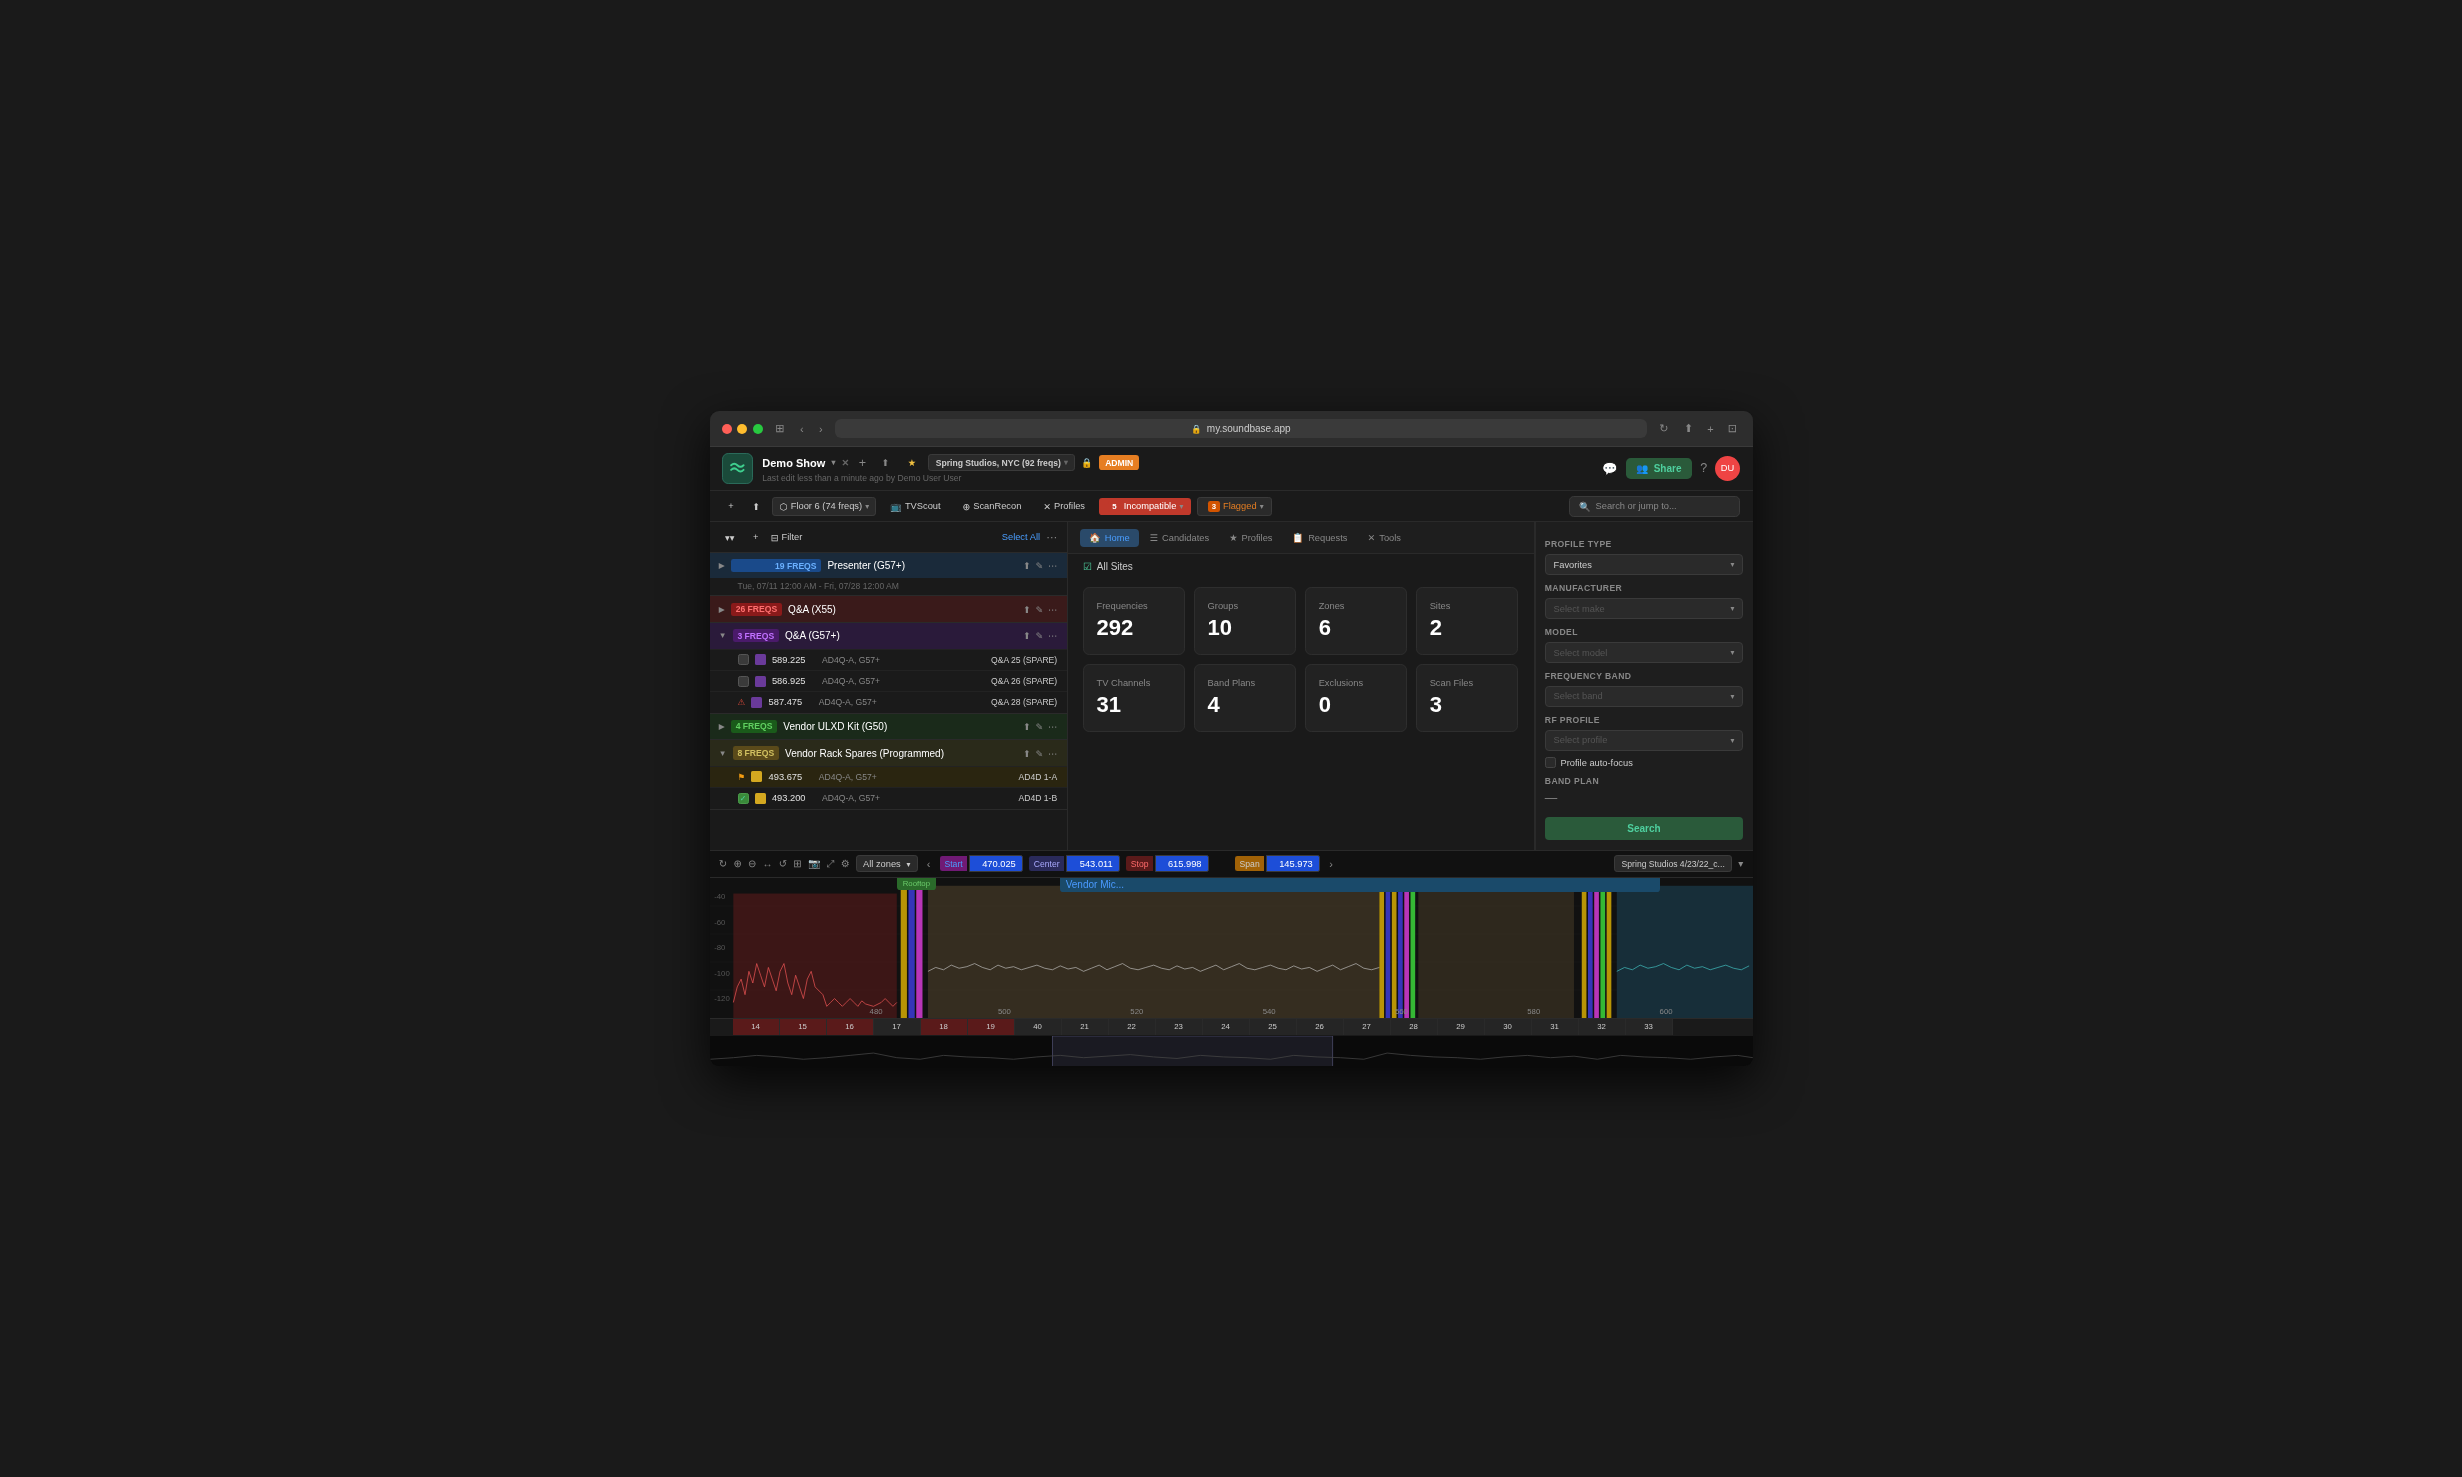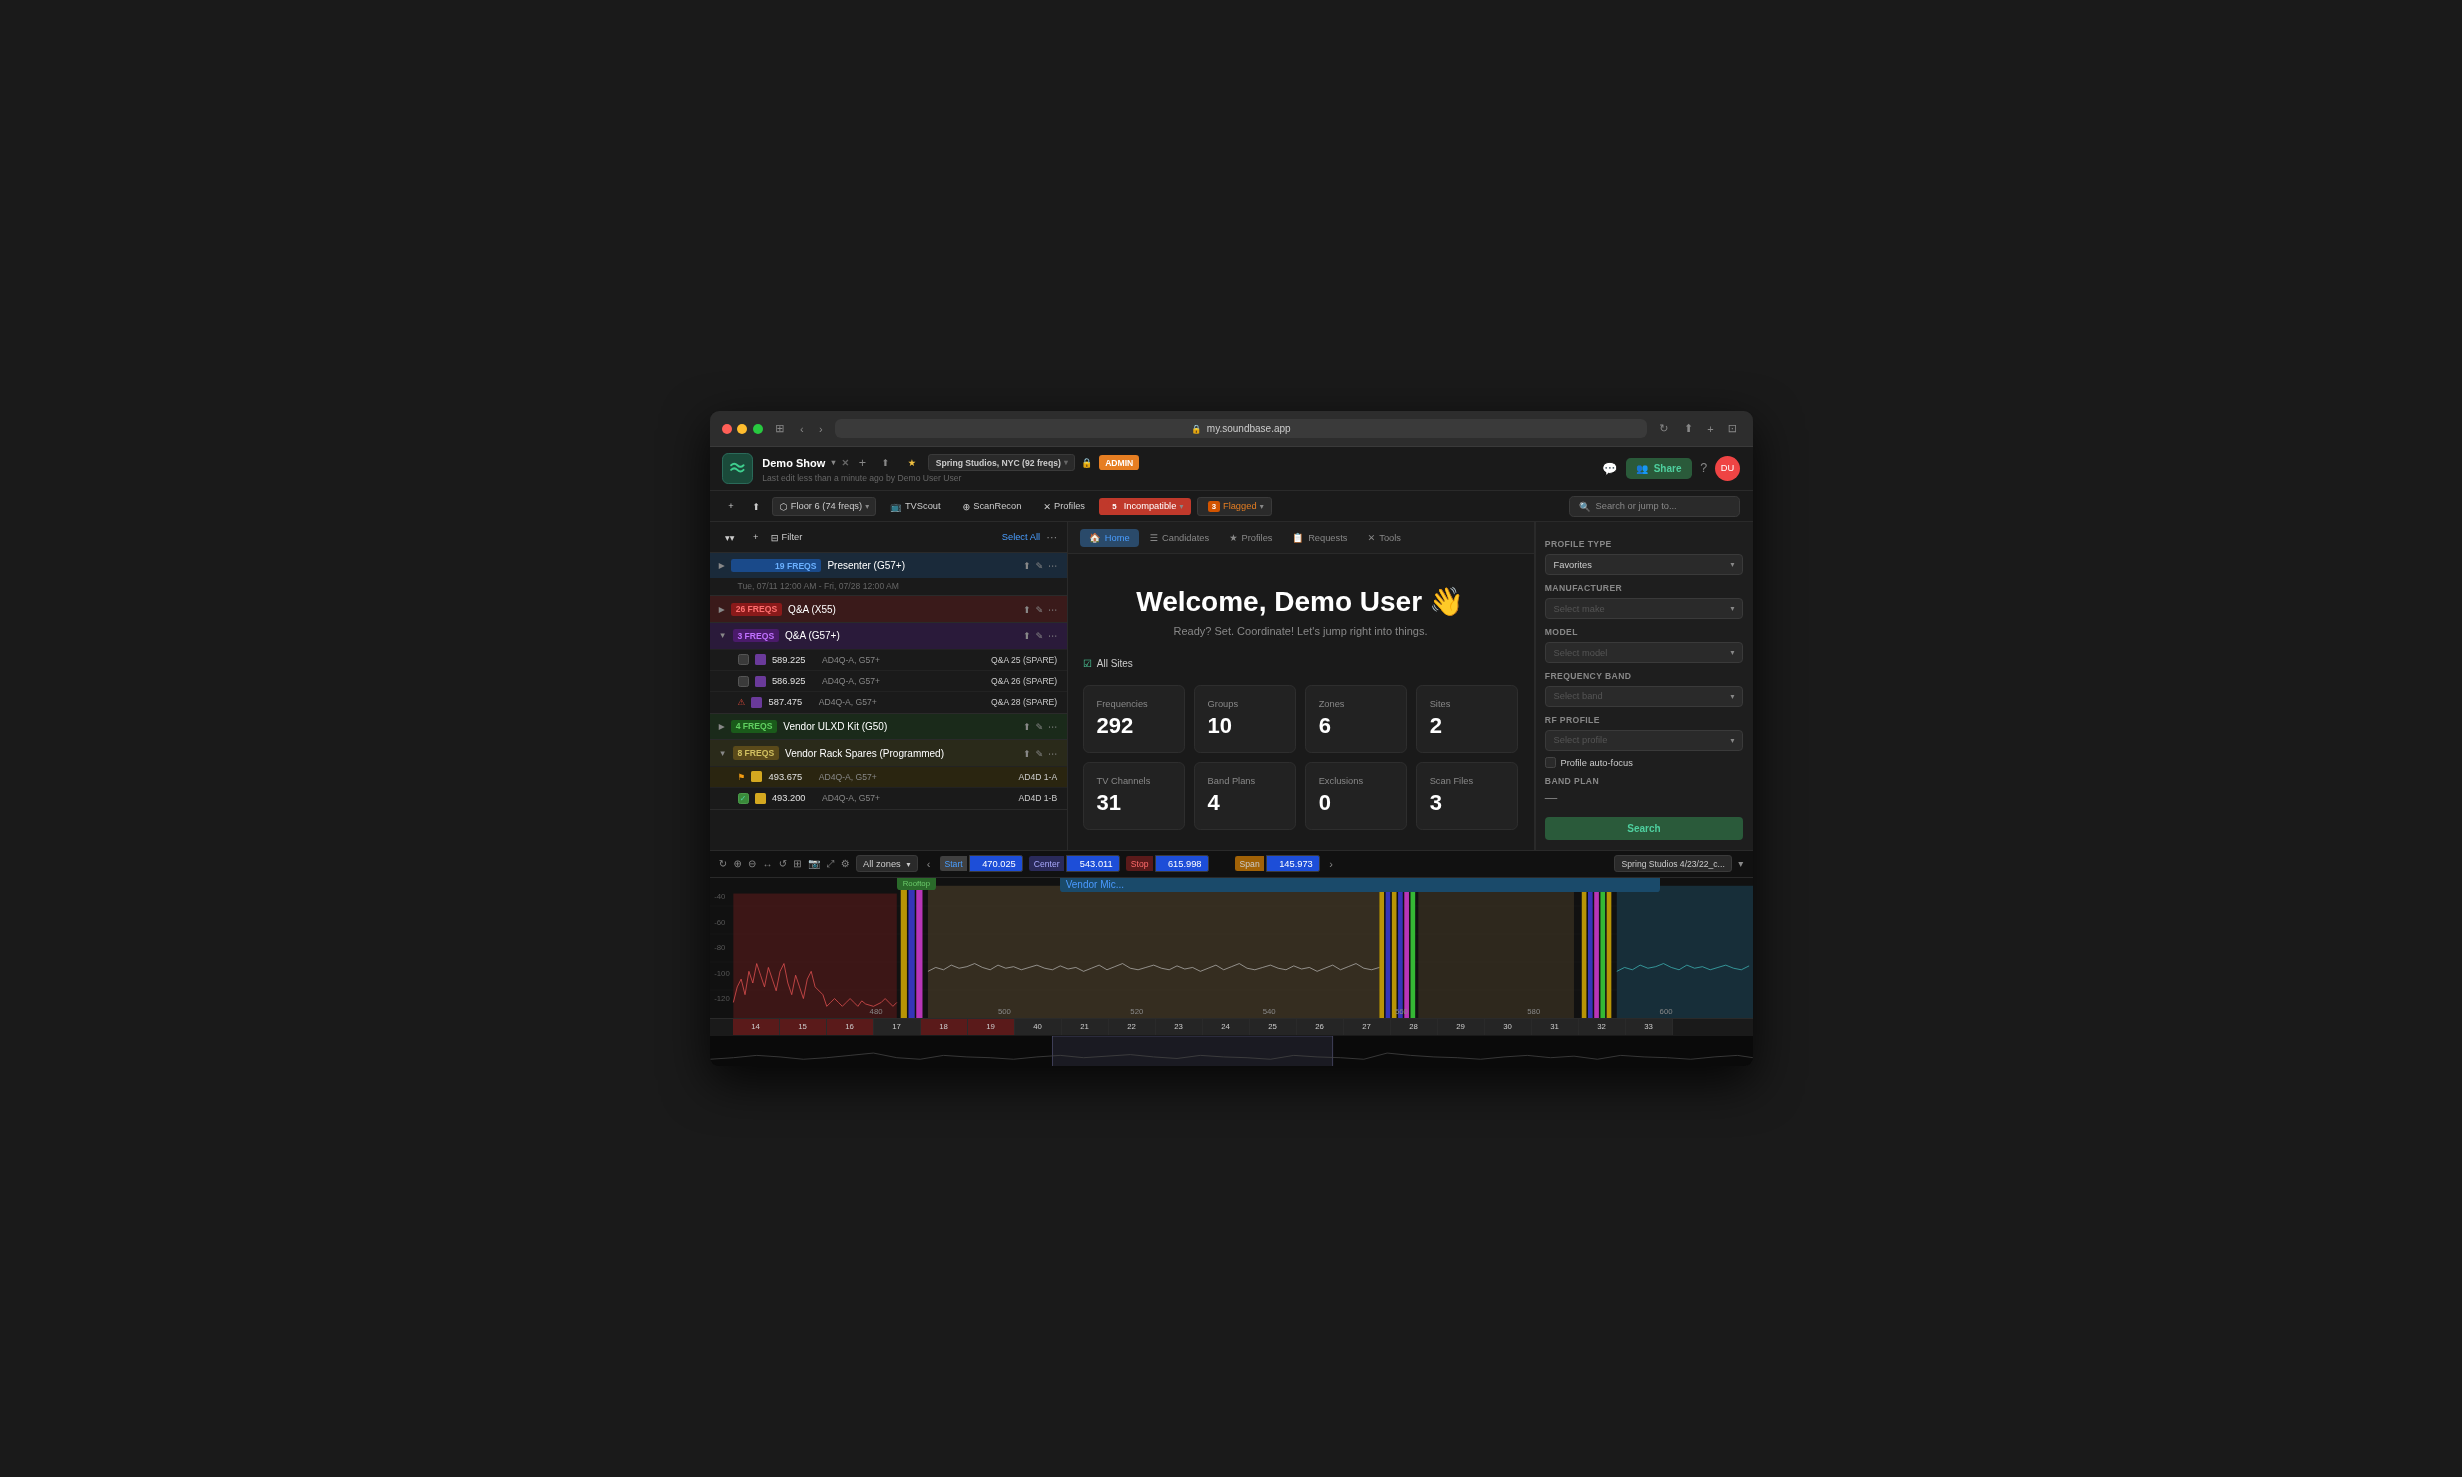--- a/index.html
+++ b/index.html
@@ -346,21 +346,21 @@
       border: 0.8px solid #3a3a3a;
       color: #ccc;
       font-size: 9.3px;
       padding: 2.3px 6.2px;
       border-radius: 3.1px;
       cursor: pointer;
     }
     .freq-input-group {
       display: flex; align-items: center; gap: 1.6px;
     }
-    .freq-label { color: #4a9eff; font-size: 8.6px; padding: 2.3px 4.7px; background: #404040; border-radius: 2.3px 0 0 2.3px; }
+    .freq-label { color: #4a9eff; font-size: 8.6px; padding: 2.3px 4.7px; background: #701a75; border-radius: 2.3px 0 0 2.3px; }
     .freq-label.stop { color: #ff6b6b; background: #5a1a1a; }
     .freq-label.center { color: #aaaaff; background: #2a2a5a; }
     .freq-label.span { color: #ccc; background: #a16207; margin-left: 20px; }
     .freq-value {
       background: #1d4ed8; border: 0.8px solid #3a3a3a;
       color: #fff; font-size: 9.3px;
       padding: 2.3px 6.2px;
       border-radius: 0 2.3px 2.3px 0;
       min-width: 54px; text-align: right;
     }
@@ -705,24 +705,20 @@
         <button class="center-nav-item">
           <span>📋</span>
           <span>Requests</span>
         </button>
         <button class="center-nav-item">
           <span>✕</span>
           <span>Tools</span>
         </button>
       </div>
 
-      <div class="welcome-section">
-        <div class="welcome-title">Welcome, Demo User 👋</div>
-        <div class="welcome-subtitle">Ready? Set. Coordinate! Let's jump right into things.</div>
-      </div>
 
       <div class="all-sites-check">
         <span class="check-green">☑</span>
         <span>All Sites</span>
       </div>
 
       <div class="stats-grid">
         <div class="stat-card">
           <div class="stat-label">Frequencies</div>
           <div class="stat-value">292</div>

